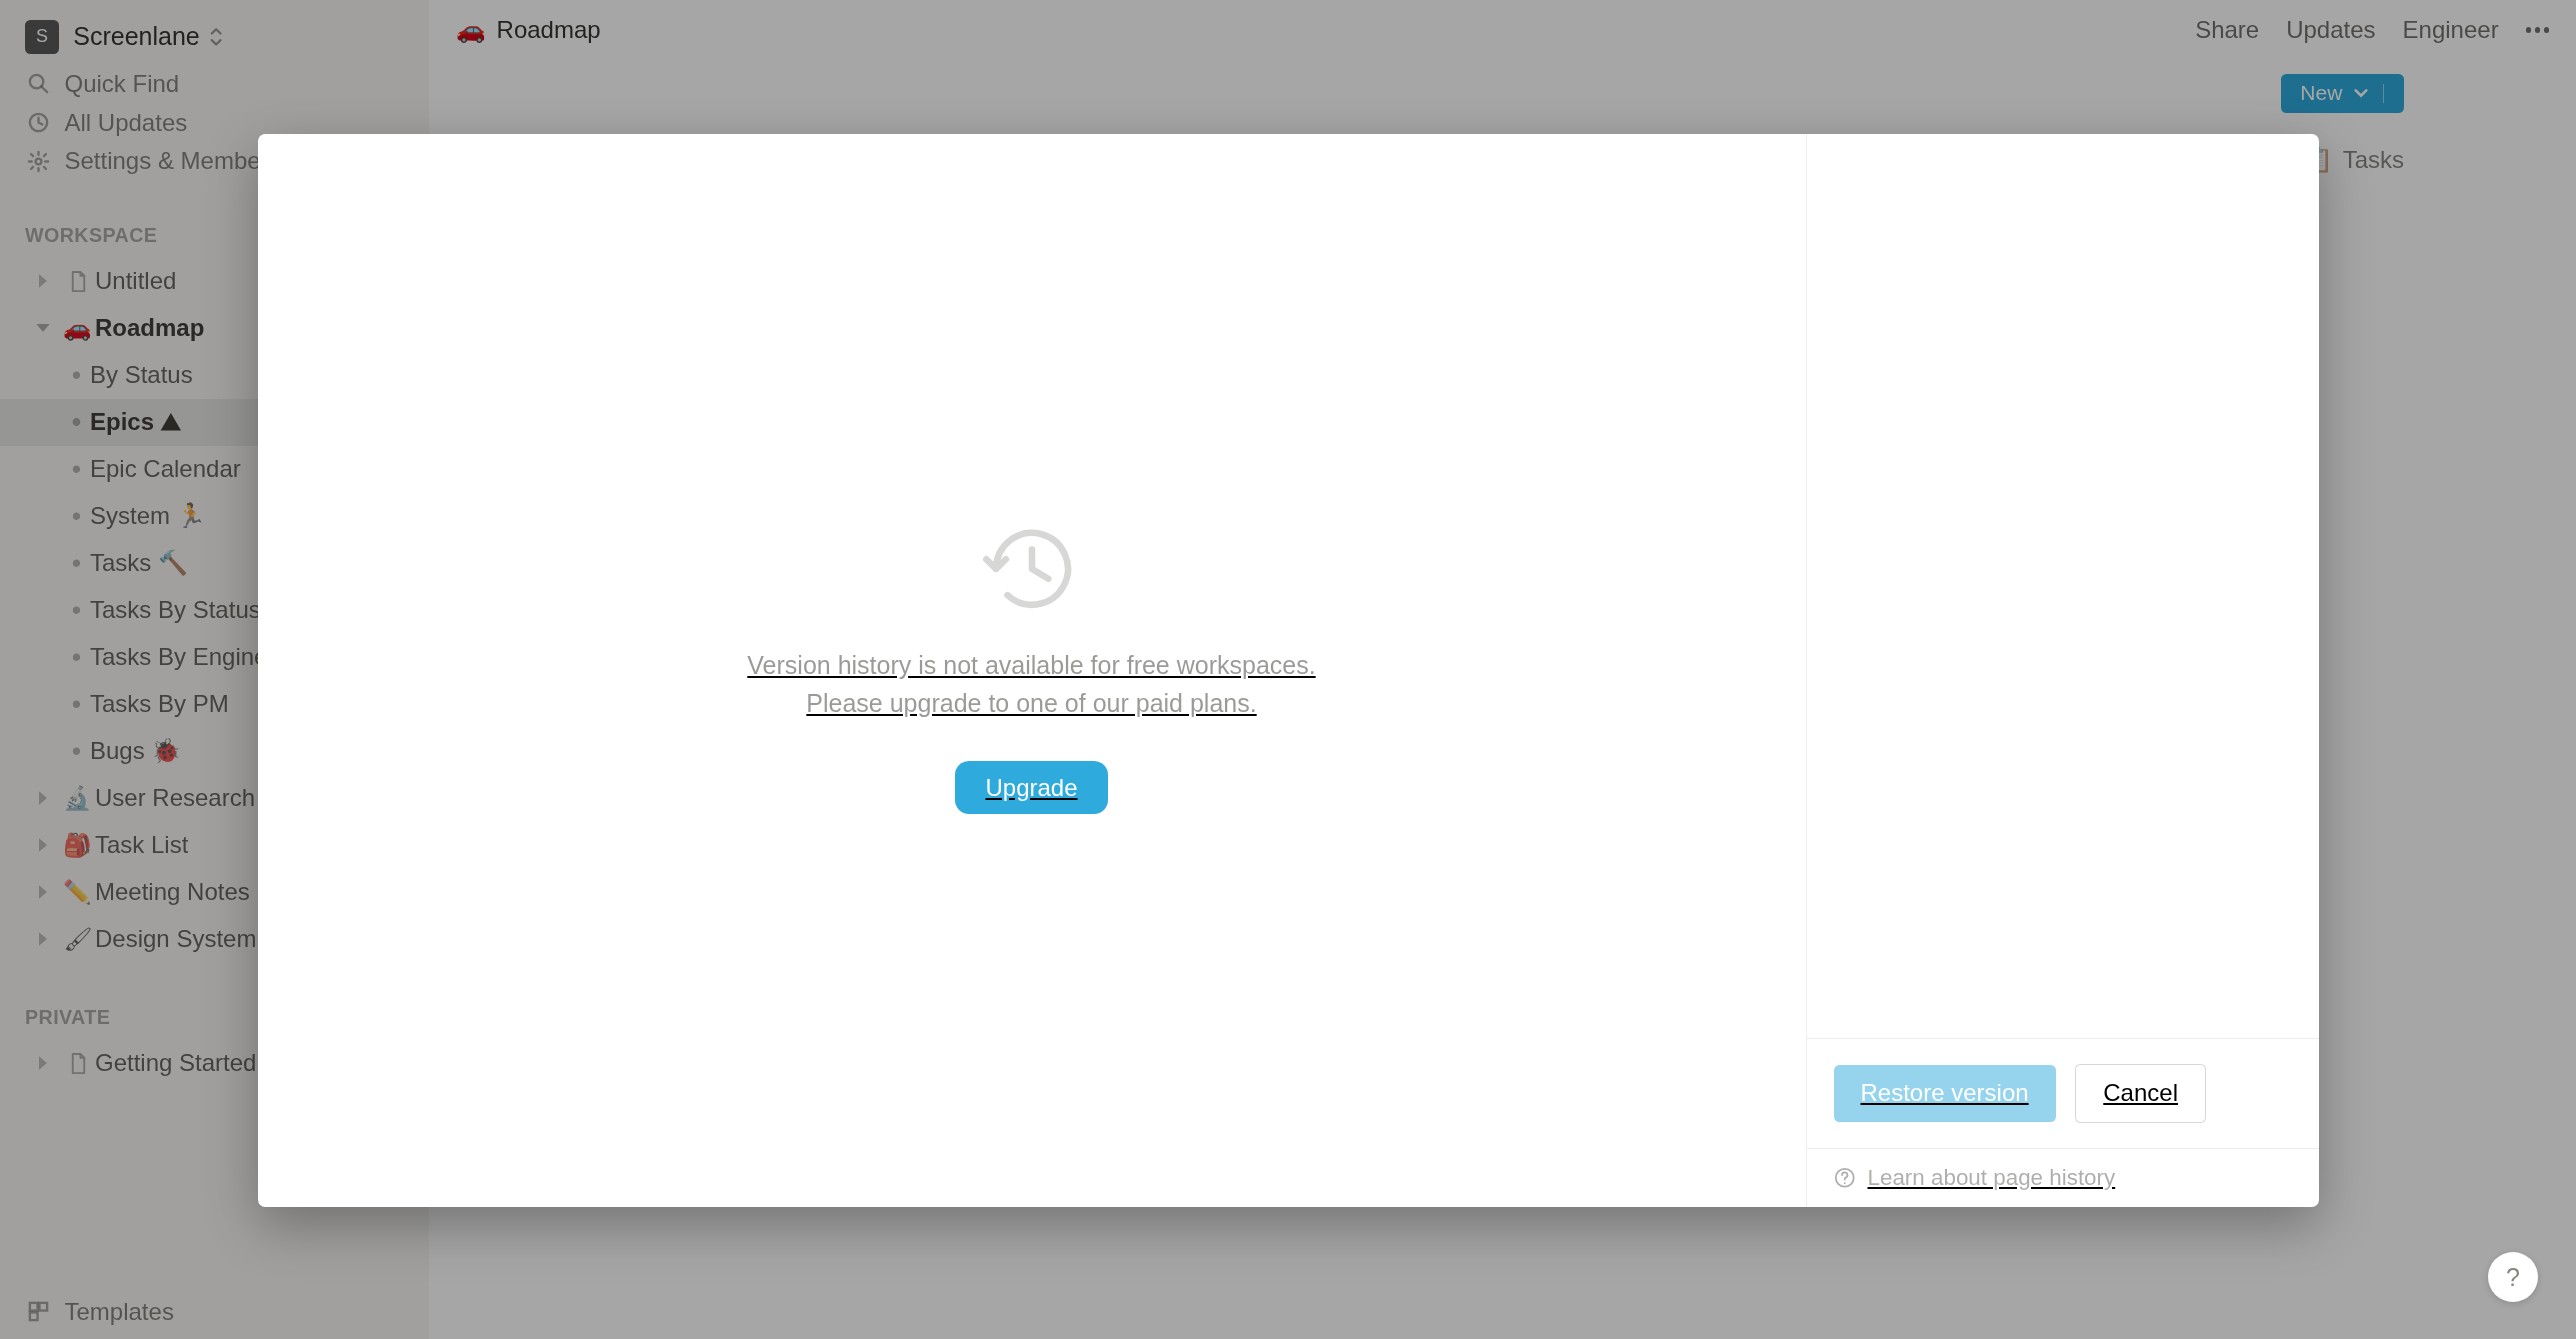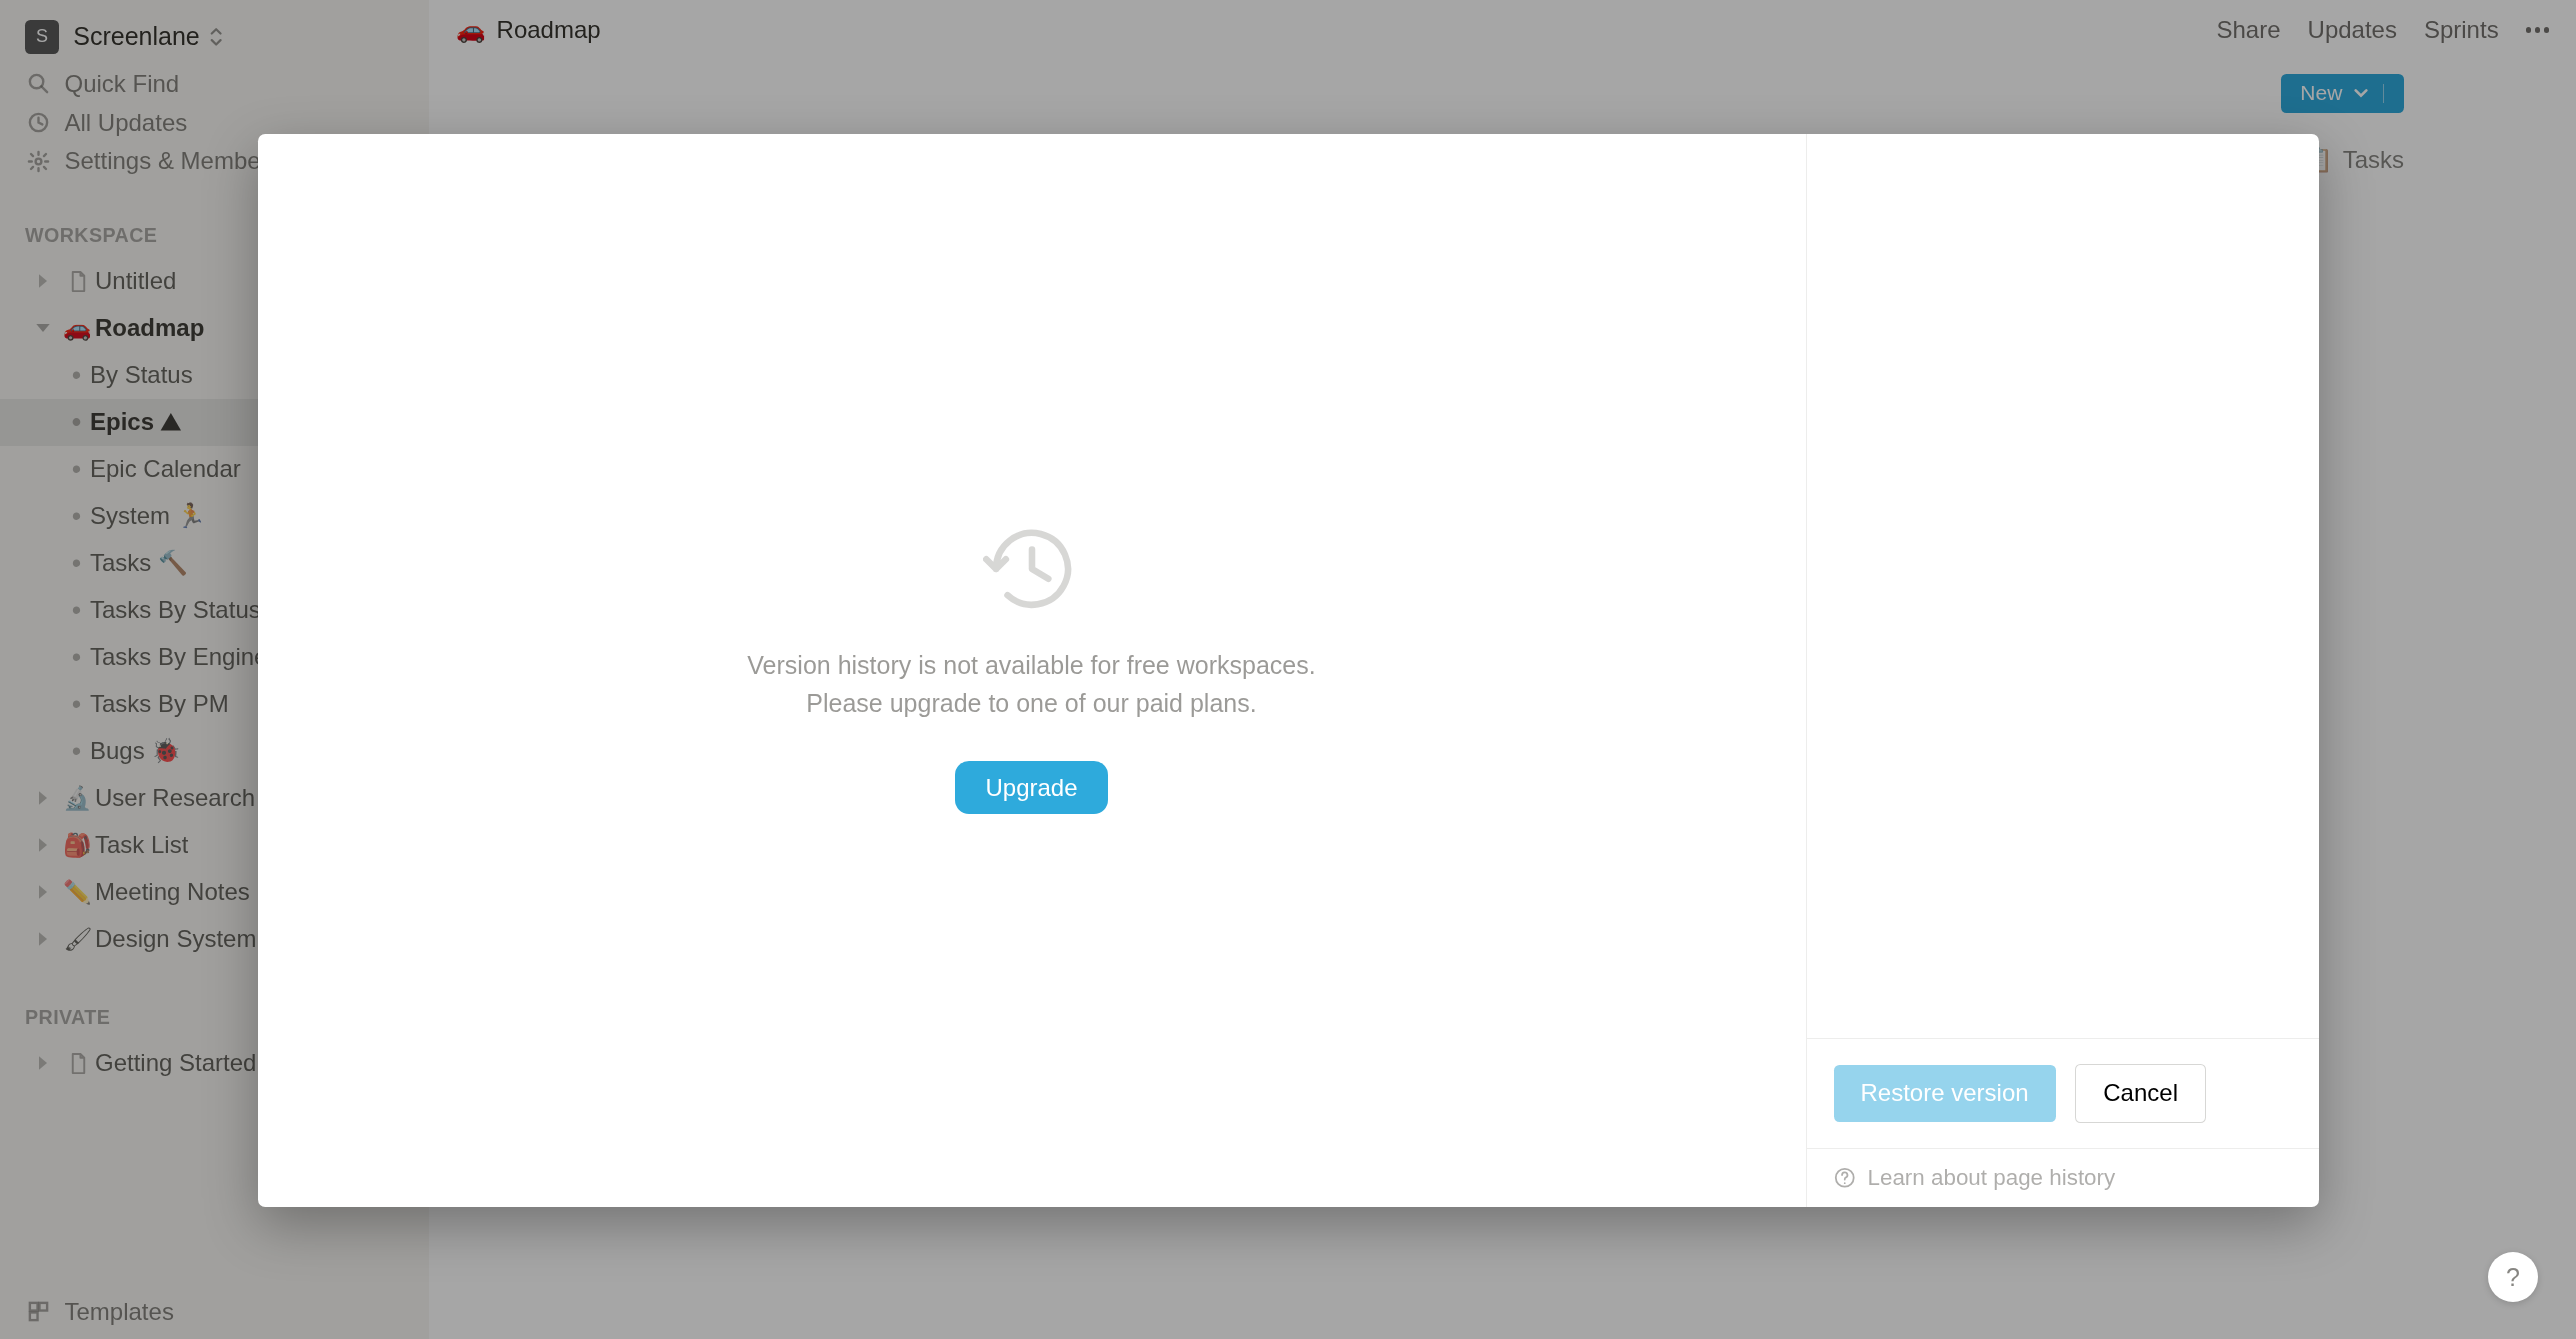--- a/index.html
+++ b/index.html
@@ -35,21 +35,21 @@
     .topbar-actions { margin-left: auto; display: flex; align-items: center; gap: 27px; color: rgba(55,53,47,0.7); }
     .topbar-actions .action { cursor: pointer; }
     .dots { display: flex; gap: 3.6px; align-items: center; }
     .dots span { width: 5.4px; height: 5.4px; background: rgba(55,53,47,0.7); border-radius: 50%; }
 
     .main-content { flex: 1; position: relative; }
     .new-btn { position: absolute; right: 172px; top: 14.3px; background: #2eaadc; color: #fff; padding: 7.2px 19.7px; border-radius: 5.4px; font-size: 21px; display: flex; align-items: center; gap: 10.7px; }
     .new-btn::after { content:''; border-left: 0.9px solid rgba(255,255,255,0.5); height: 19.7px; margin-left: 3.6px; }
     .tasks-label { position: absolute; right: 172px; top: 86px; font-size: 24px; color: rgba(55,53,47,0.6); display: flex; align-items: center; gap: 9px; }
 
-    .overlay { position: absolute; inset: 0; background: rgba(0,0,0,0.35); display: flex; align-items: center; justify-content: center; }
+    .overlay { position: absolute; inset: 0; background: rgba(0,0,0,0.35); display: flex; align-items: center; justify-content: center; text-decoration: underline; }
     .modal { background: #fff; width: 2061px; height: 1073px; border-radius: 7.2px; box-shadow: 0 18px 54px rgba(0,0,0,0.3); display: flex; overflow: hidden; }
     .modal-left { flex: 1; display: flex; flex-direction: column; align-items: center; justify-content: center; color: rgba(55,53,47,0.5); font-size: 25px; text-align: center; border-right: 0.9px solid rgba(55,53,47,0.09); }
     .history-icon { margin-bottom: 29px; opacity: 0.4; }
     .modal-left p { line-height: 1.5; }
     .upgrade-btn { margin-top: 39px; background: #2eaadc; color: #fff; padding: 12.5px 30px; border-radius: 14px; font-size: 24px; font-weight: 500; cursor: pointer; }
 
     .modal-right { width: 512px; display: flex; flex-direction: column; }
     .modal-right-body { flex: 1; }
     .modal-right-footer { border-top: 0.9px solid rgba(55,53,47,0.09); padding: 25px 27px; display: flex; gap: 19.7px; align-items: center; }
     .restore-btn { background: rgba(46,170,220,0.5); color: #fff; padding: 14.3px 27px; border-radius: 5.4px; font-size: 24px; font-weight: 500; cursor: not-allowed; }
@@ -237,21 +237,21 @@
 
   <main class="main">
     <div class="topbar">
       <div class="breadcrumb">
         <span>🚗</span>
         <span>Roadmap</span>
       </div>
       <div class="topbar-actions">
         <span class="action">Share</span>
         <span class="action">Updates</span>
-        <span class="action">Sprints</span>
+        <span class="action">Engineer</span>
         <span class="action dots">
           <span></span>
             <span></span>
             <span></span>
         </span>
       </div>
     </div>
     <div class="main-content">
       <div class="new-btn">
         <span>New</span>

